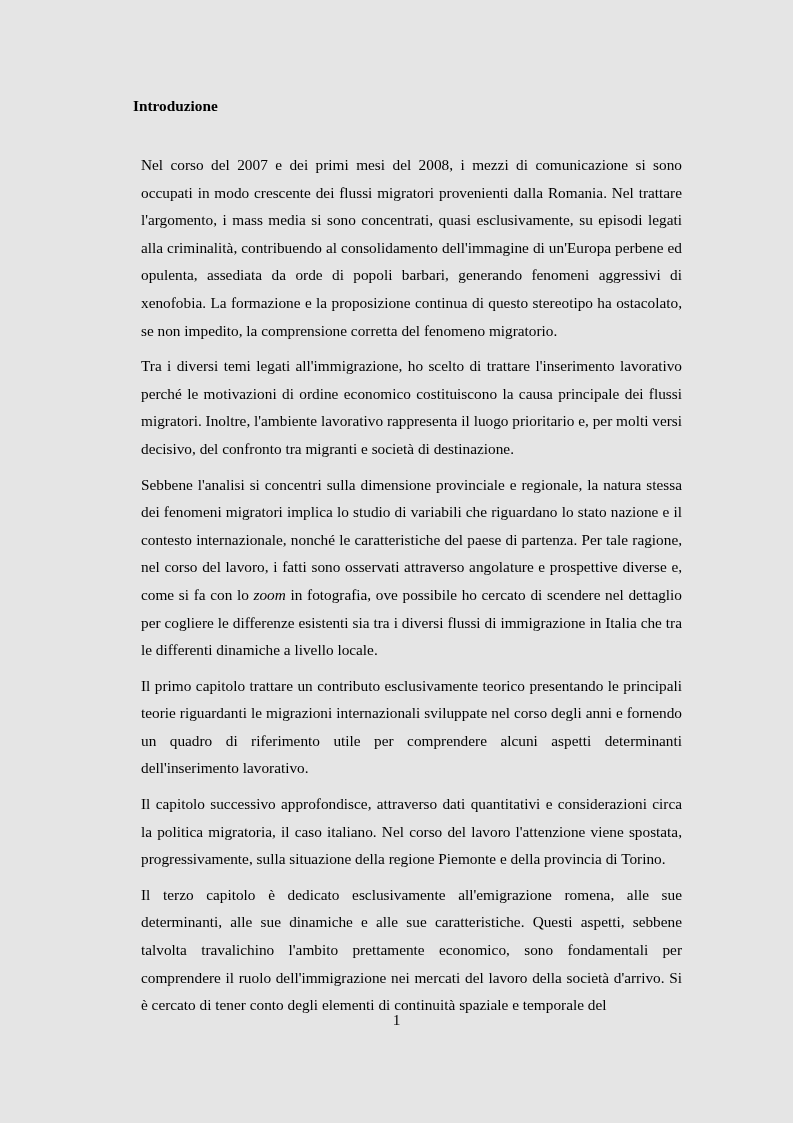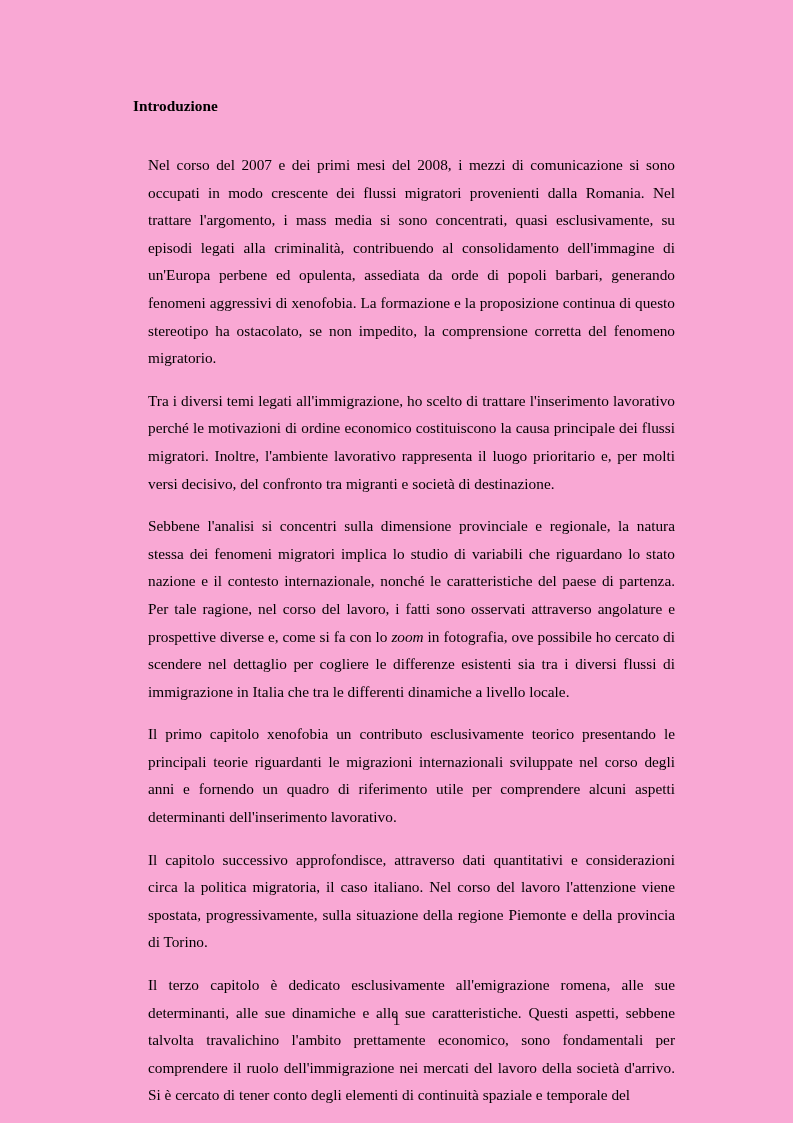--- a/index.html
+++ b/index.html
@@ -13,42 +13,42 @@
       position: relative;
       overflow: hidden;
       font-family: "Liberation Serif", "DejaVu Serif", serif;
       color: #000000;
     }
     .page {
       position: absolute;
       left: 0; top: 0;
       width: 793px;
       height: 1123px;
-      background: #f9a8d4;
+      background: #e5e5e5;
     }
     .content {
       position: absolute;
       left: 133px;
       top: 96px;
       width: 557px;
     }
     .heading {
       font-size: 15.3px;
       font-weight: bold;
       line-height: 20px;
       margin: 0;
       height: 20px;
     }
     .body-text {
       margin-top: 35px;
       font-size: 15.3px;
       line-height: 27.6px;
     }
     .para {
-      margin: 15px;
+      margin: 8px;
       text-align: justify;
       text-align-last: left;
       hyphens: none;
     }
     .para em { }
     .page-number {
       position: absolute;
       top: 1010px;
       left: 0;
       width: 793px;
@@ -60,19 +60,19 @@
 </head>
 <body>
 
 <div class="page">
   <div class="content">
     <h1 class="heading">Introduzione</h1>
     <div class="body-text">
       <p class="para"><span>Nel corso del 2007 e dei primi mesi del 2008, i mezzi di comunicazione si sono occupati in modo crescente dei flussi migratori provenienti dalla Romania. Nel trattare l'argomento, i mass media si sono concentrati, quasi esclusivamente, su episodi legati alla criminalità, contribuendo al consolidamento dell'immagine di un'Europa perbene ed opulenta, assediata da orde di popoli barbari, generando fenomeni aggressivi di xenofobia. La formazione e la proposizione continua di questo stereotipo ha ostacolato, se non impedito, la comprensione corretta del fenomeno migratorio.</span></p>
       <p class="para"><span>Tra i diversi temi legati all'immigrazione, ho scelto di trattare l'inserimento lavorativo perché le motivazioni di ordine economico costituiscono la causa principale dei flussi migratori. Inoltre, l'ambiente lavorativo rappresenta il luogo prioritario e, per molti versi decisivo, del confronto tra migranti e società di destinazione.</span></p>
       <p class="para"><span>Sebbene l'analisi si concentri sulla dimensione provinciale e regionale, la natura stessa dei fenomeni migratori implica lo studio di variabili che riguardano lo stato nazione e il contesto internazionale, nonché le caratteristiche del paese di partenza. Per tale ragione, nel corso del lavoro, i fatti sono osservati attraverso angolature e prospettive diverse e, come si fa con lo </span><em>zoom</em><span> in fotografia, ove possibile ho cercato di scendere nel dettaglio per cogliere le differenze esistenti sia tra i diversi flussi di immigrazione in Italia che tra le differenti dinamiche a livello locale.</span></p>
-      <p class="para"><span>Il primo capitolo xenofobia un contributo esclusivamente teorico presentando le principali teorie riguardanti le migrazioni internazionali sviluppate nel corso degli anni e fornendo un quadro di riferimento utile per comprendere alcuni aspetti determinanti dell'inserimento lavorativo.</span></p>
+      <p class="para"><span>Il primo capitolo trattare un contributo esclusivamente teorico presentando le principali teorie riguardanti le migrazioni internazionali sviluppate nel corso degli anni e fornendo un quadro di riferimento utile per comprendere alcuni aspetti determinanti dell'inserimento lavorativo.</span></p>
       <p class="para"><span>Il capitolo successivo approfondisce, attraverso dati quantitativi e considerazioni circa la politica migratoria, il caso italiano. Nel corso del lavoro l'attenzione viene spostata, progressivamente, sulla situazione della regione Piemonte e della provincia di Torino.</span></p>
       <p class="para"><span>Il terzo capitolo è dedicato esclusivamente all'emigrazione romena, alle sue determinanti, alle sue dinamiche e alle sue caratteristiche. Questi aspetti, sebbene talvolta travalichino l'ambito prettamente economico, sono fondamentali per comprendere il ruolo dell'immigrazione nei mercati del lavoro della società d'arrivo. Si è cercato di tener conto degli elementi di continuità spaziale e temporale del</span></p>
     </div>
   </div>
   <div class="page-number">1</div>
 </div>
 
 </body></html>

